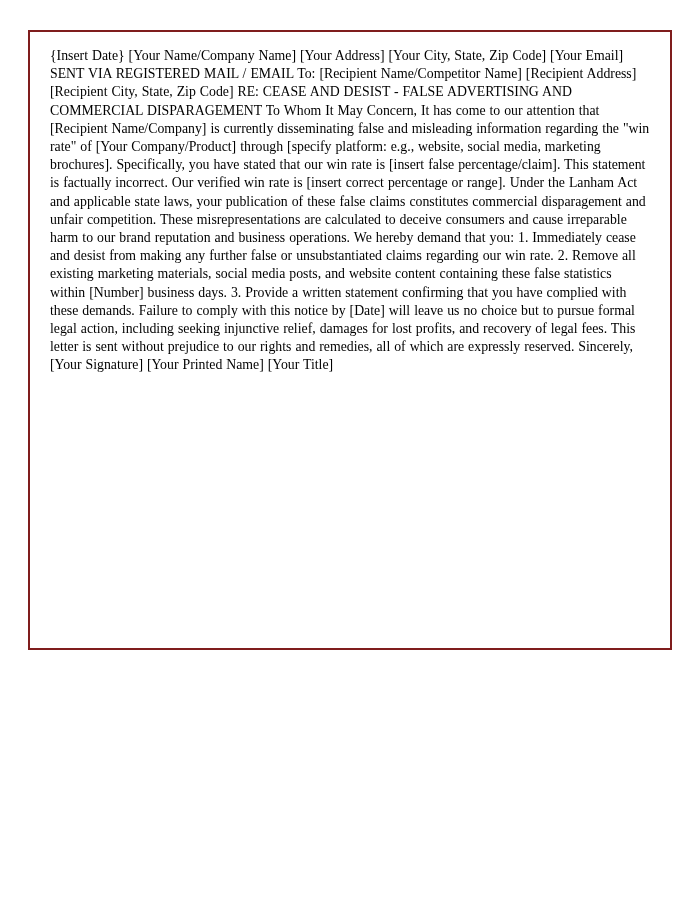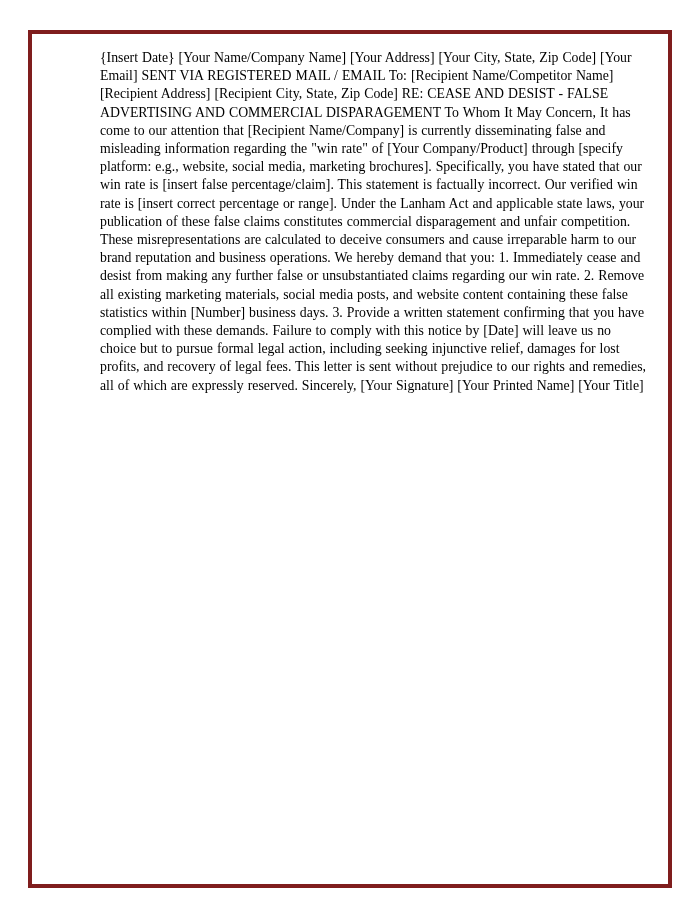--- a/index.html
+++ b/index.html
@@ -14,25 +14,24 @@
       position: relative;
       font-family: "Liberation Serif", serif;
       color: #000000;
       overflow: hidden;
     }
     .page {
       position: absolute;
       left: 28px;
       top: 30px;
       width: 644px;
-      height: 858px;
+      height: 620px;
       background: #ffffff;
-      border: 4px solid #7f1d1d;
+      border: 2px solid #7f1d1d;
       box-sizing: border-box;
-      padding-left: 48px;
     }
     .letter-text {
       padding: 15px 20px 0 20px;
       font-size: 13.8px;
       line-height: 18.2px;
       letter-spacing: 0;
       word-spacing: 0.5px;
       text-align: left;
       color: #000000;
       white-space: normal;

